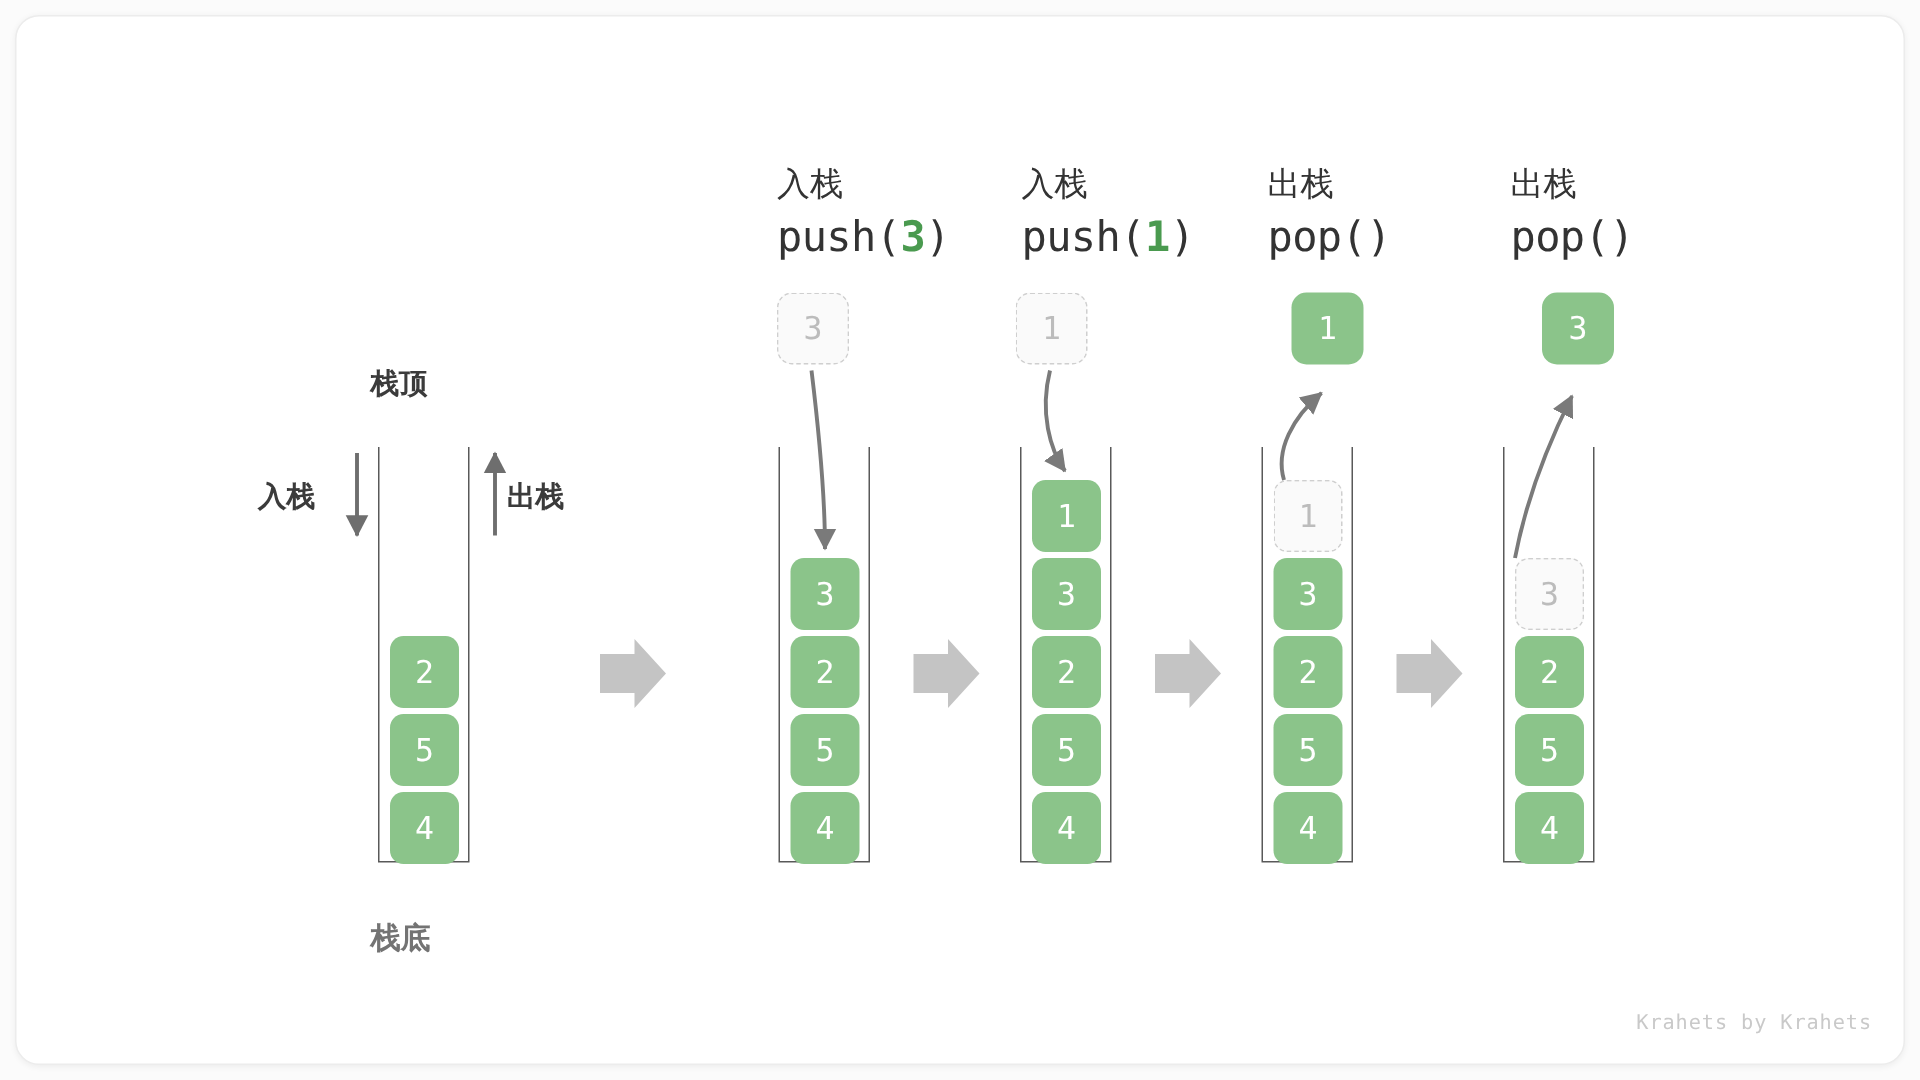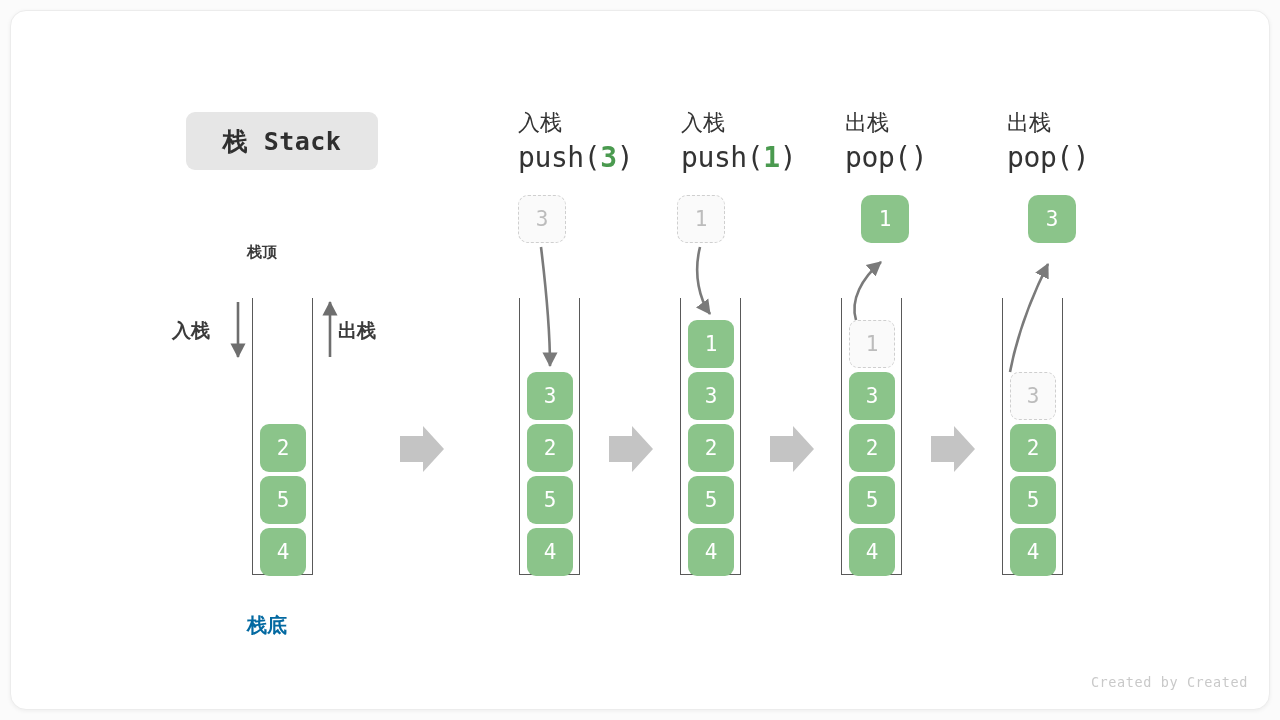--- a/index.html
+++ b/index.html
@@ -49,32 +49,32 @@
     font-weight: bold;
     color: #2f2f2f;
     letter-spacing: 0.5px;
   }
 
   
   .lbl-top {
     position: absolute;
     left: 247px;
     top: 243px;
-    font-size: 15px;
+    font-size: 19px;
     font-weight: bold;
     color: #3b3b3b;
     white-space: nowrap;
   }
   .lbl-bottom {
     position: absolute;
     left: 247px;
     top: 612px;
     font-size: 20px;
     font-weight: bold;
-    color: #0369a1;
+    color: #737373;
     white-space: nowrap;
   }
   .lbl-push-side {
     position: absolute;
     left: 172px;
     top: 318px;
     font-size: 19px;
     font-weight: bold;
     color: #3b3b3b;
     white-space: nowrap;
@@ -194,21 +194,20 @@
     color: #c9c9c9;
     letter-spacing: 0.6px;
   }
 </style>
 </head>
 <body>
 
 <div id="canvas">
   <div class="card"></div>
 
-  <div class="title-badge">栈 Stack</div>
 
   <div class="lbl-top">栈顶</div>
   <div class="lbl-bottom">栈底</div>
   <div class="lbl-push-side">入栈</div>
   <div class="lbl-pop-side">出栈</div>
 
   <div class="stack" style="left:252px; top:298px;">
     <div class="wall-l"></div>
     <div class="wall-r"></div>
     <div class="floor"></div>
@@ -318,14 +317,14 @@
       <path d="M609,436 L632,436 L632,426 L653,449 L632,472 L632,462 L609,462 z"></path>
     </g>
     <g fill="#c4c4c4">
       <path d="M770,436 L793,436 L793,426 L814,449 L793,472 L793,462 L770,462 z"></path>
     </g>
     <g fill="#c4c4c4">
       <path d="M931,436 L954,436 L954,426 L975,449 L954,472 L954,462 L931,462 z"></path>
     </g>
   </svg>
 
-  <div class="credit">Created by Created</div>
+  <div class="credit">Krahets by Krahets</div>
 </div>
 
 </body></html>

